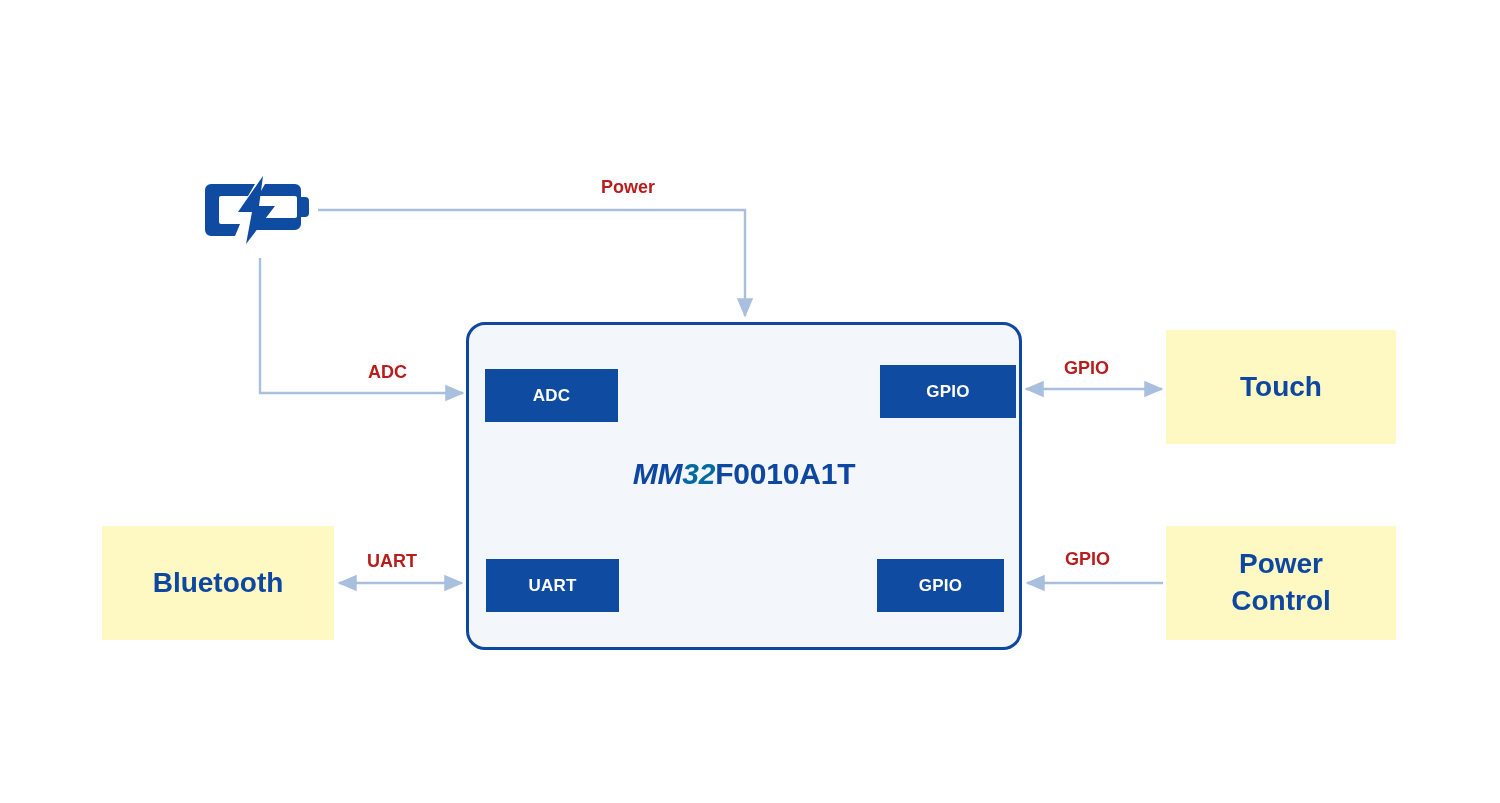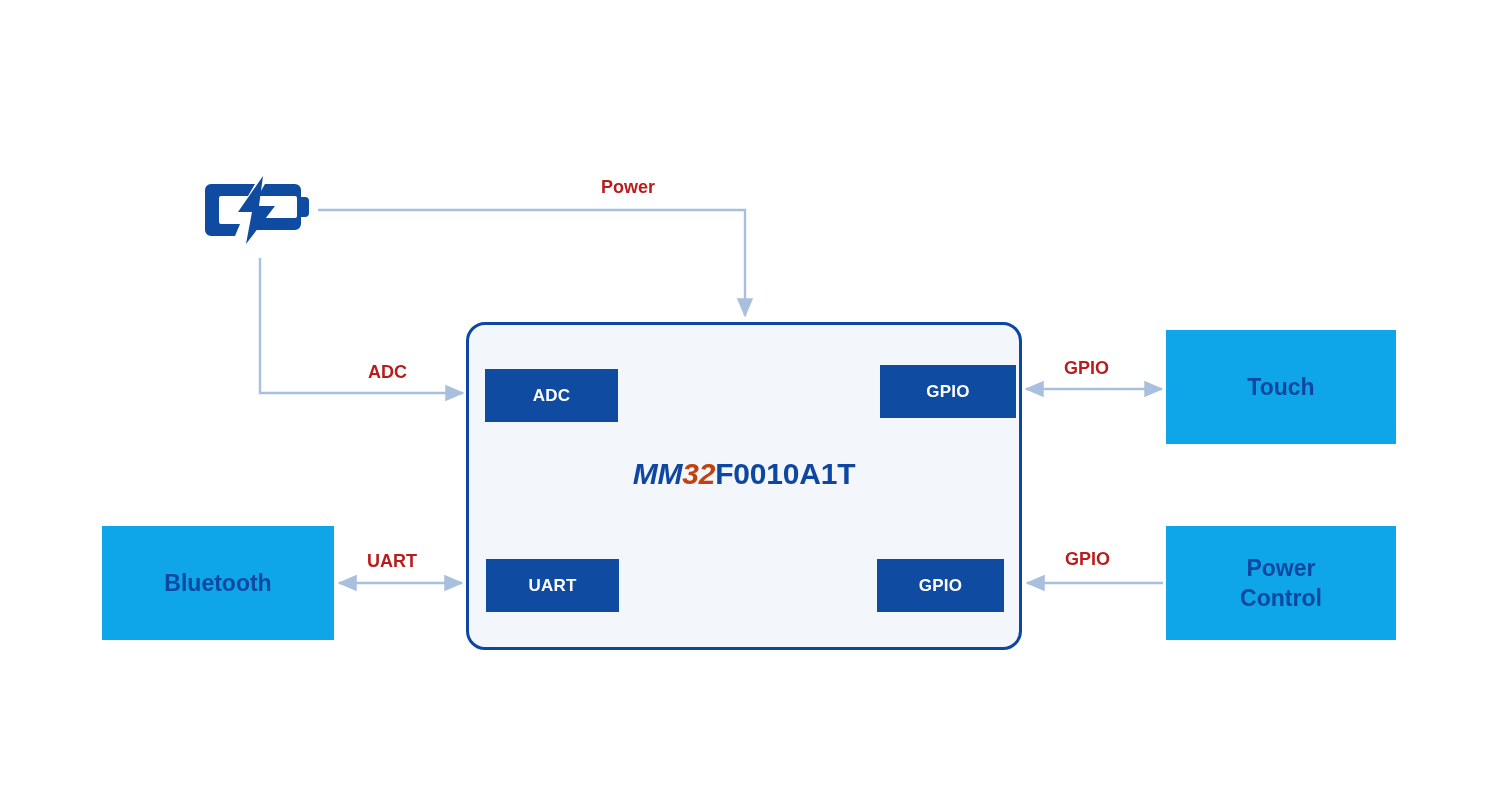--- a/index.html
+++ b/index.html
@@ -48,21 +48,21 @@
     width: 100%;
     text-align: center;
     font-size: 30px;
     font-weight: 700;
     font-style: italic;
     letter-spacing: -0.2px;
     color: #0d47a1;
     white-space: nowrap;
   }
   .mcu-title .seg-a { font-style: italic; }
-  .mcu-title .seg-b { font-style: italic; color: #c2410c; }
+  .mcu-title .seg-b { font-style: italic; color: #0369a1; }
   .mcu-title .seg-c { font-style: normal; text-align: right; }
   .mcu-sub {
     position: absolute;
     left: 0;
     top: 178px;
     width: 100%;
     text-align: center;
     font-size: 22px;
     font-weight: 400;
     color: #15479b;
@@ -84,23 +84,23 @@
   }
   .periph.p-adc  { left: 16px;  top: 44px;  width: 133px; height: 53px; }
   .periph.p-uart { left: 17px;  top: 234px; width: 133px; height: 53px; }
   .periph.p-gpio-top { left: 411px; top: 40px;  width: 136px; height: 53px; }
   .periph.p-gpio-bot { left: 408px; top: 234px; width: 127px; height: 53px; }
 
   
   .extbox {
     position: absolute;
     box-sizing: border-box;
-    background: #0ea5e9;
+    background: #fef9c3;
     color: #0d47a1;
-    font-size: 23px;
+    font-size: 28px;
     font-weight: 700;
     display: flex;
     align-items: center;
     justify-content: center;
     text-align: center;
     line-height: 1.32;
   }
   .extbox.b-touch     { left: 1166px; top: 330px; width: 230px; height: 114px; }
   .extbox.b-hall      { left: 1166px; top: 526px; width: 230px; height: 114px; }
   .extbox.b-bluetooth { left: 102px;  top: 526px; width: 232px; height: 114px; justify-content: center; }

